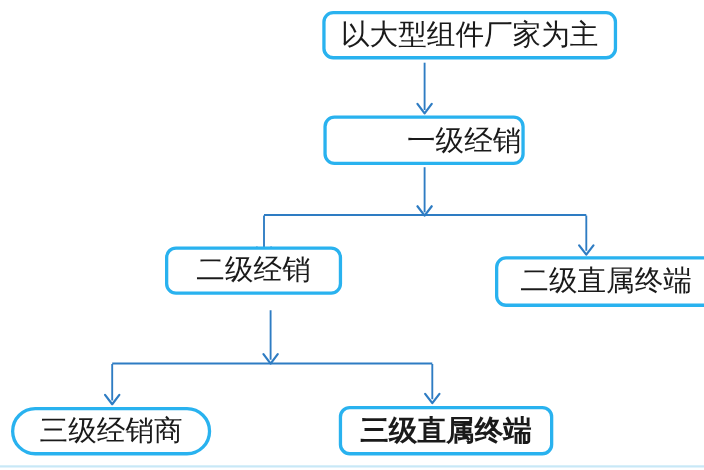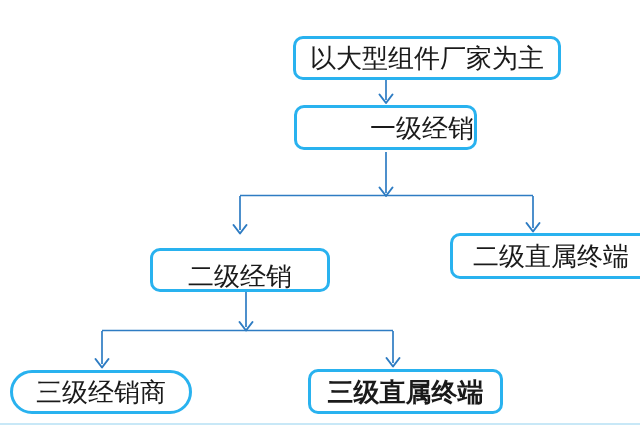--- a/index.html
+++ b/index.html
@@ -29,23 +29,23 @@
     position:absolute;
     box-sizing:border-box;
     border:3px solid var(--node-border);
     border-radius:10px;
     background:var(--background);
     display:flex;align-items:center;justify-content:center;
     font-size:26px;line-height:1;
     color:var(--text);
     white-space:nowrap;
   }
-  .n-root{left:293px;top:10px;width:268px;height:44px;margin-top:26px;}
+  .n-root{left:293px;top:10px;width:268px;height:44px;}
   .n-l1  {left:294px;top:105px;width:183px;height:45px;justify-content:flex-end;}
-  .n-l2d {left:150px;top:248px;width:180px;height:44px;align-items:flex-end;}
+  .n-l2d {left:150px;top:224px;width:161px;height:44px;}
   .n-l2t {left:450px;top:233px;width:202px;height:46px;}
   .n-l3d {left:10px;top:370px;width:182px;height:44px;border-radius:22px;}
   .n-l3t {left:308px;top:369px;width:195px;height:45px;font-weight:bold;}
   .baseline{
     position:absolute;left:0;top:423px;width:640px;height:2px;
     background:var(--baseline);
   }
 </style>
 </head>
 <body>

